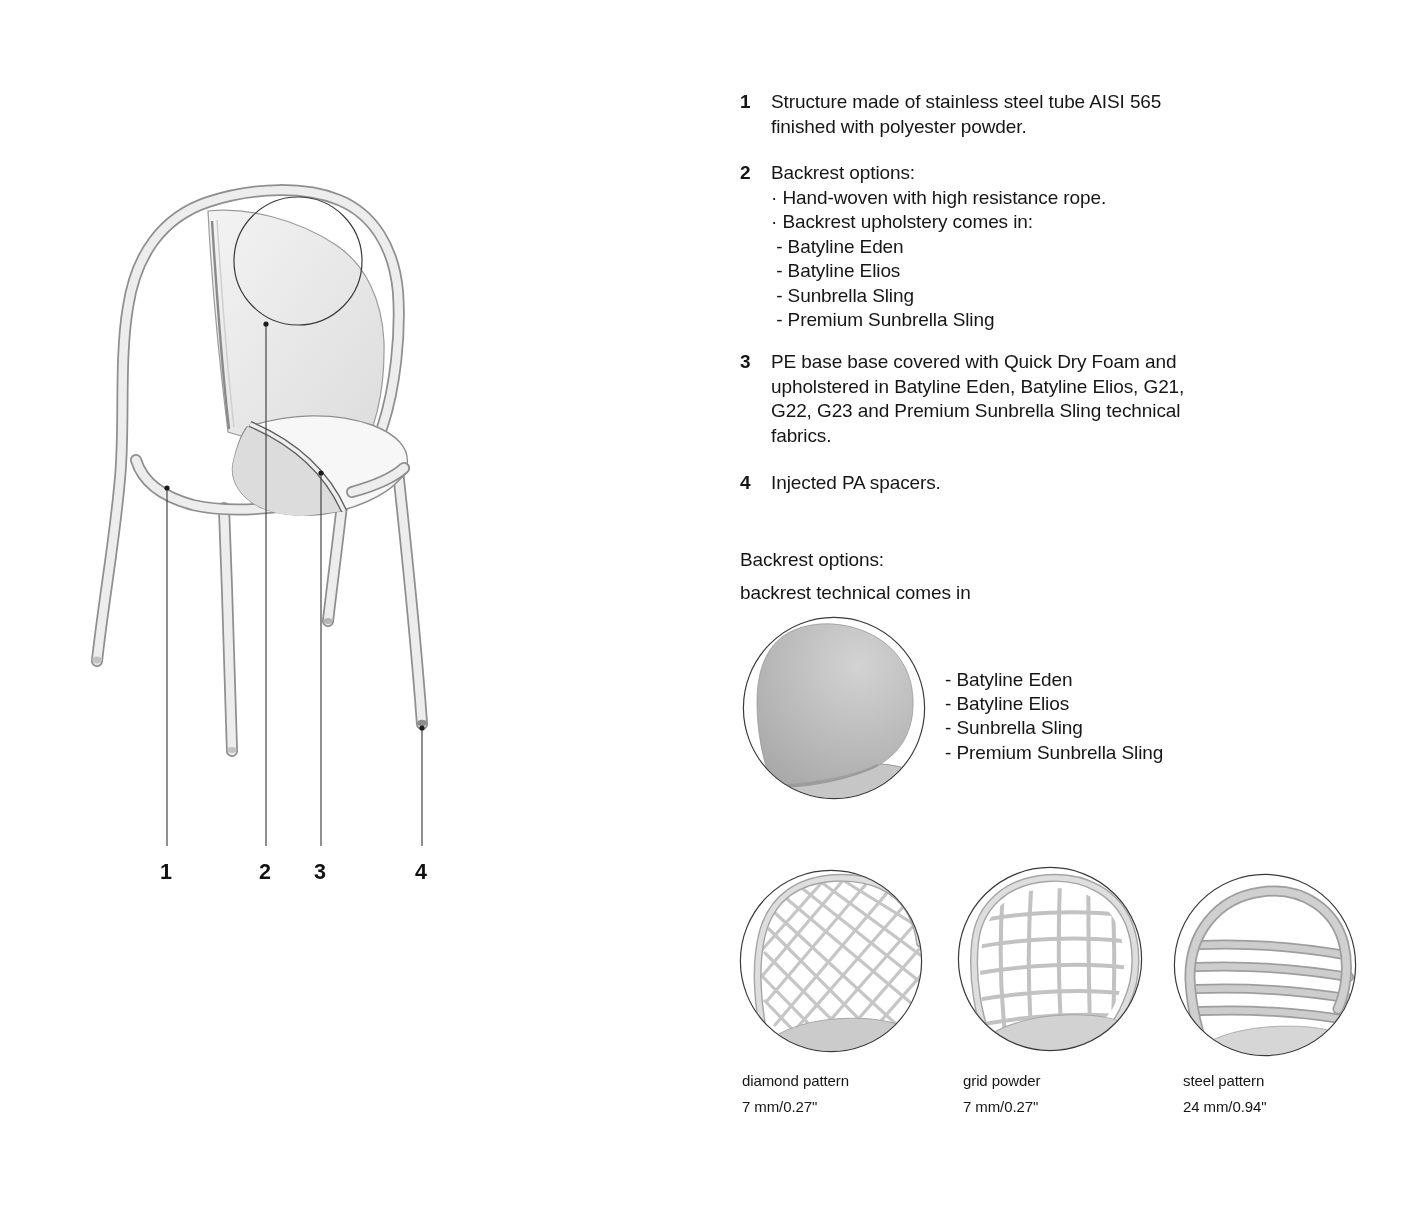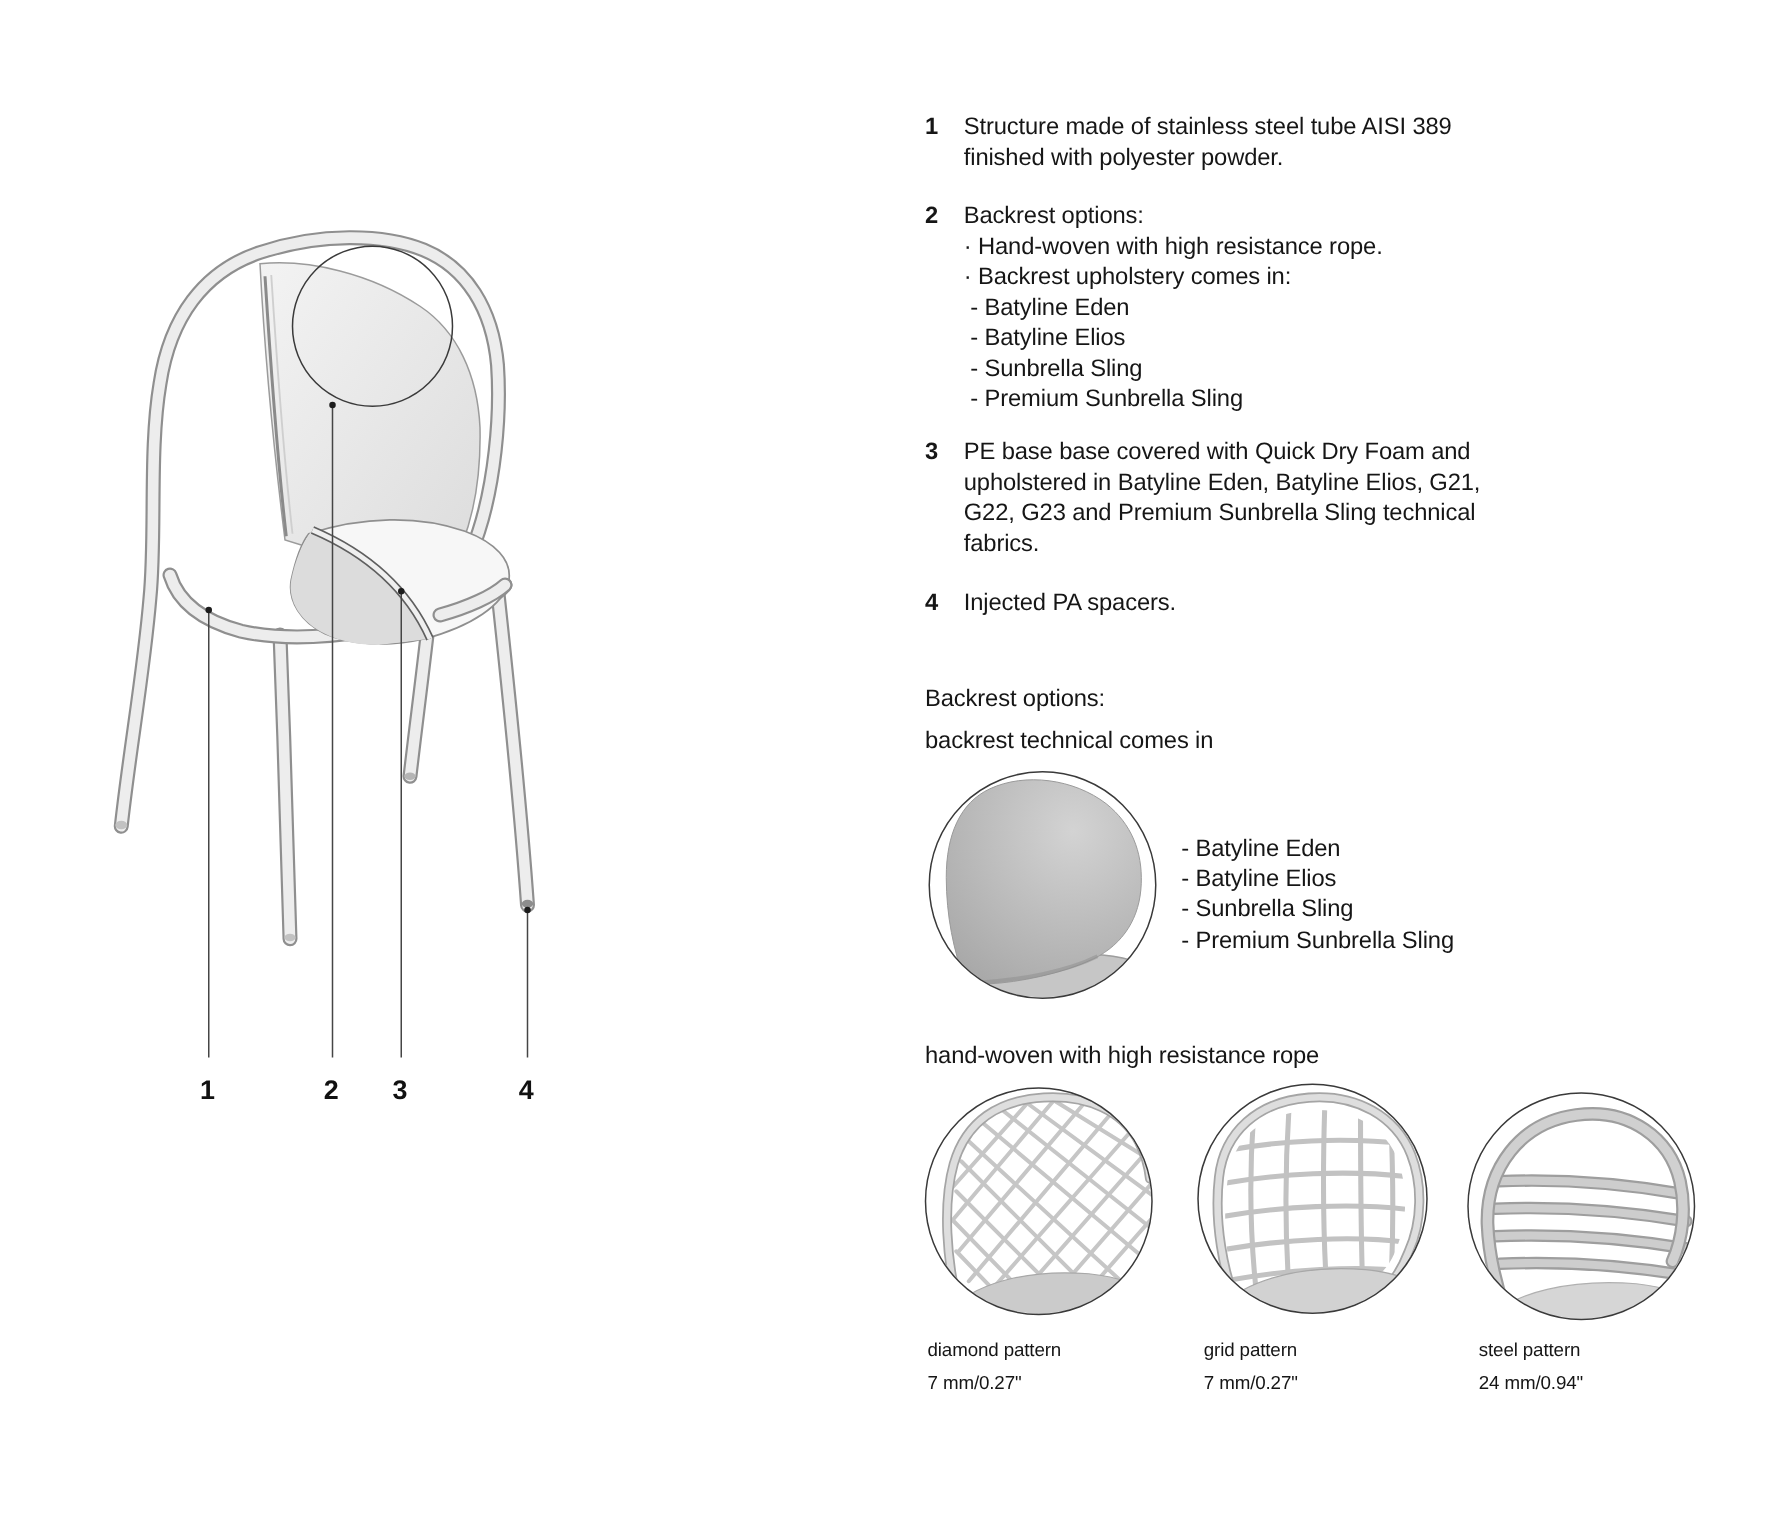--- a/index.html
+++ b/index.html
@@ -91,21 +91,21 @@
     </g>
 
     <text class="cnum" x="166" y="879">1</text>
     <text class="cnum" x="265" y="879">2</text>
     <text class="cnum" x="320" y="879">3</text>
     <text class="cnum" x="421" y="879">4</text>
   </svg>
 
   <div class="abs spec-item" style="left:740px;top:90px">
     <div class="num">1</div>
-    <div class="txt">Structure made of stainless steel tube AISI 389
+    <div class="txt">Structure made of stainless steel tube AISI 565
 finished with polyester powder.</div>
   </div>
   <div class="abs spec-item" style="left:740px;top:161px">
     <div class="num">2</div>
     <div class="txt">Backrest options:
 · Hand-woven with high resistance rope.
 · Backrest upholstery comes in:
  - Batyline Eden
  - Batyline Elios
  - Sunbrella Sling
@@ -143,21 +143,20 @@
       <path d="M 40,170 C 75,168 112,161 136,149" fill="none" stroke="#8a8a8a" stroke-width="3" opacity="0.45"></path>
     </g>
     <circle cx="92" cy="92" r="90.6" class="ring"></circle>
   </svg>
 
   <div class="abs fabrics" style="left:945px;top:668px">- Batyline Eden
 - Batyline Elios
 - Sunbrella Sling
 - Premium Sunbrella Sling</div>
 
-  <div class="abs heading" style="left:740px;top:833px">hand-woven with high resistance rope</div>
 
   <svg class="abs" style="left:739px;top:869px" width="184" height="184" viewBox="0 0 184 184">
     <defs>
         <clipPath id="cB">
           <circle cx="92" cy="92" r="90"></circle>
         </clipPath>
       </defs>
     <g clip-path="url(#cB)">
       <g class="rope">
         <path d="M 30,60 L 140,170"></path>
@@ -241,21 +240,21 @@
       <path d="M 16,184 C 36,160 86,150 136,154 C 163,157 179,164 184,171" fill="none" stroke="#b0b0b0" stroke-width="1"></path>
     </g>
     <circle cx="92" cy="92" r="90.6" class="ring"></circle>
   </svg>
 
   <div class="abs plabel" style="left:742px;top:1068px">
     <div>diamond pattern</div>
     <div>7 mm/0.27"</div>
   </div>
   <div class="abs plabel" style="left:963px;top:1068px">
-    <div>grid pattern</div>
+    <div>grid powder</div>
     <div>7 mm/0.27"</div>
   </div>
   <div class="abs plabel" style="left:1183px;top:1068px">
     <div>steel pattern</div>
     <div>24 mm/0.94"</div>
   </div>
 
 </div>
 
 </body></html>

